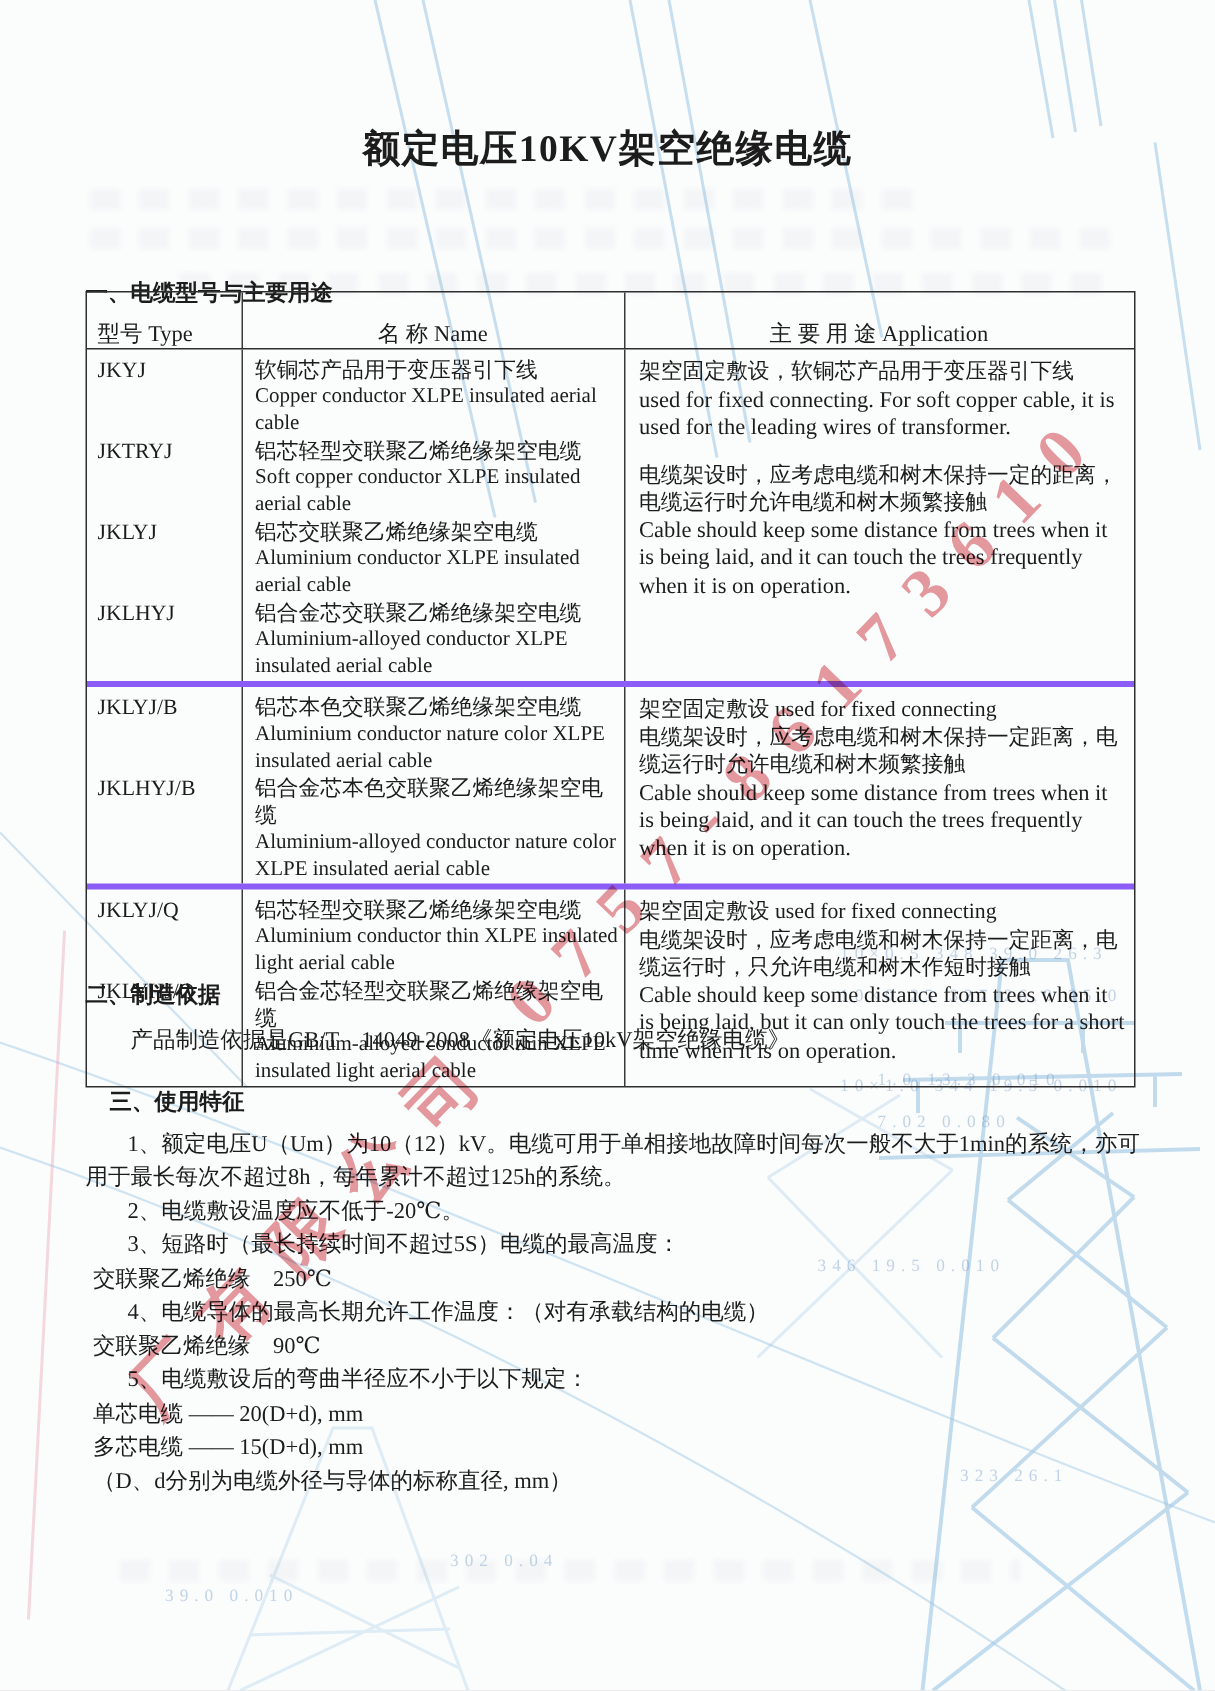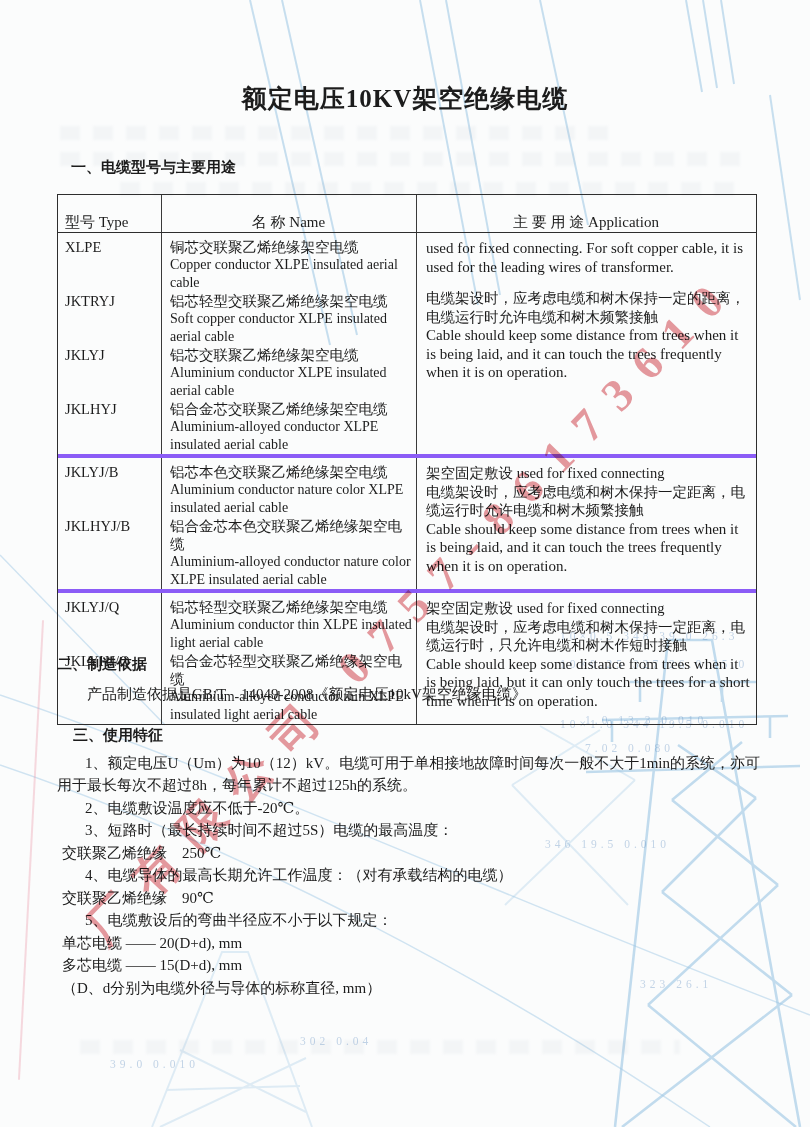--- a/index.html
+++ b/index.html
@@ -15,21 +15,21 @@
      background:rgba(235,150,165,.35);transform:rotate(3deg);z-index:0;}
   
   .watermark{position:absolute;left:95px;top:905px;z-index:3;white-space:nowrap;
      transform:rotate(-46deg);transform-origin:0 50%;
      font-size:46px;font-weight:bold;letter-spacing:20px;
      color:rgba(208,54,64,.5);mix-blend-mode:multiply;pointer-events:none;}
   
   .content{position:absolute;left:0;top:0;width:810px;z-index:1;}
   .title{position:absolute;left:0;top:82px;width:100%;text-align:center;
      font-size:25px;font-weight:bold;letter-spacing:1px;}
-  .s1head{position:absolute;left:57px;top:158px;font-size:15px;font-weight:bold;margin-left:14px;}
+  .s1head{position:absolute;left:57px;top:186px;font-size:15px;font-weight:bold;}
   .tbl{position:absolute;left:57px;top:194px;width:698px;border:1.5px solid #2e2e2e;
      box-sizing:content-box;background:rgba(255,255,255,0.0);}
   .thead{position:relative;display:flex;height:37px;align-items:flex-end;
      border-bottom:1.5px solid #2e2e2e;font-size:15px;}
   .hc1{width:103px;padding-left:7px;box-sizing:border-box;}
   .hc2{width:255px;text-align:center;}
   .hc3{width:340px;text-align:center;}
   .trow{position:relative;display:flex;}
   .trow + .trow{border-top:4px solid #8b5cf6;}
   .vl{position:absolute;top:0;bottom:0;width:1px;background:#3a3a3a;}
@@ -125,42 +125,43 @@
       <div class="thead">
         <div class="hc1">型号 Type</div>
         <div class="hc2">名  称  Name</div>
         <div class="hc3">主 要 用 途  Application</div>
         <div class="vl vl1"></div>
         <div class="vl vl2"></div>
       </div>
 
       <div class="trow r1">
         <div class="tn">
-          <div class="code">XLPE</div>
-          <div class="nm">
-            <div class="zh">铜芯交联聚乙烯绝缘架空电缆</div>
+          <div class="code">JKYJ</div>
+          <div class="nm">
+            <div class="zh">软铜芯产品用于变压器引下线</div>
             <div class="en">Copper conductor XLPE insulated aerial cable</div>
           </div>
           <div class="code">JKTRYJ</div>
           <div class="nm">
             <div class="zh">铝芯轻型交联聚乙烯绝缘架空电缆</div>
             <div class="en">Soft copper conductor XLPE insulated aerial cable</div>
           </div>
           <div class="code">JKLYJ</div>
           <div class="nm">
             <div class="zh">铝芯交联聚乙烯绝缘架空电缆</div>
             <div class="en">Aluminium conductor XLPE insulated aerial cable</div>
           </div>
           <div class="code">JKLHYJ</div>
           <div class="nm">
             <div class="zh">铝合金芯交联聚乙烯绝缘架空电缆</div>
             <div class="en">Aluminium-alloyed conductor XLPE insulated aerial cable</div>
           </div>
         </div>
         <div class="app">
+          <div class="zh">架空固定敷设，软铜芯产品用于变压器引下线</div>
           <div class="en">used for fixed connecting. For soft copper cable, it is used for the leading wires of transformer.</div>
           <div class="appgap"></div>
           <div class="zh">电缆架设时，应考虑电缆和树木保持一定的距离，电缆运行时允许电缆和树木频繁接触</div>
           <div class="en">Cable should keep some distance from trees when it is being laid, and it can touch the trees frequently when it is on operation.</div>
         </div>
         <div class="vl vl1"></div>
         <div class="vl vl2"></div>
       </div>
 
       <div class="trow r2">

